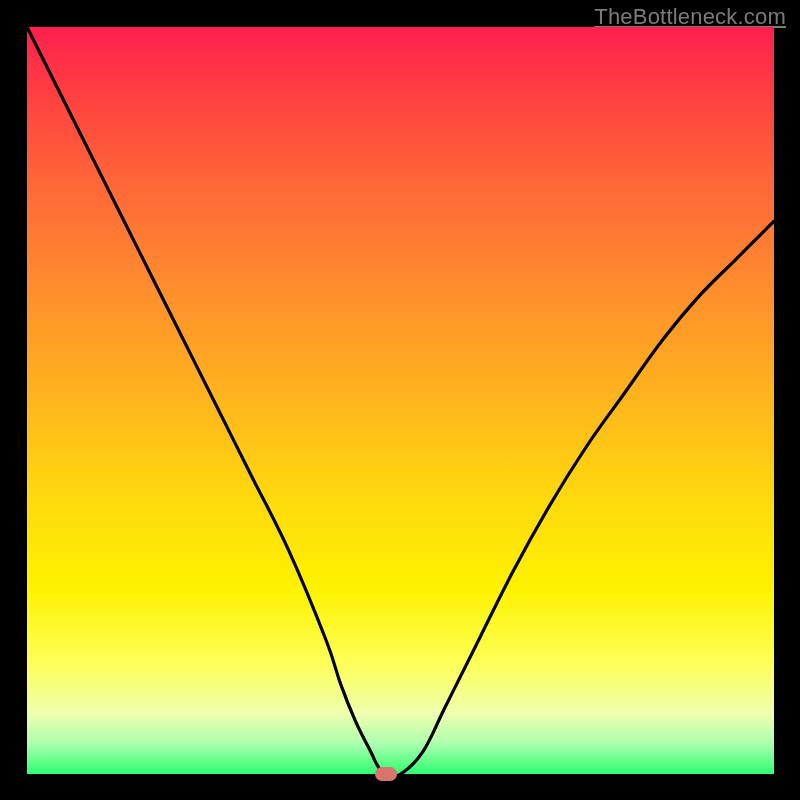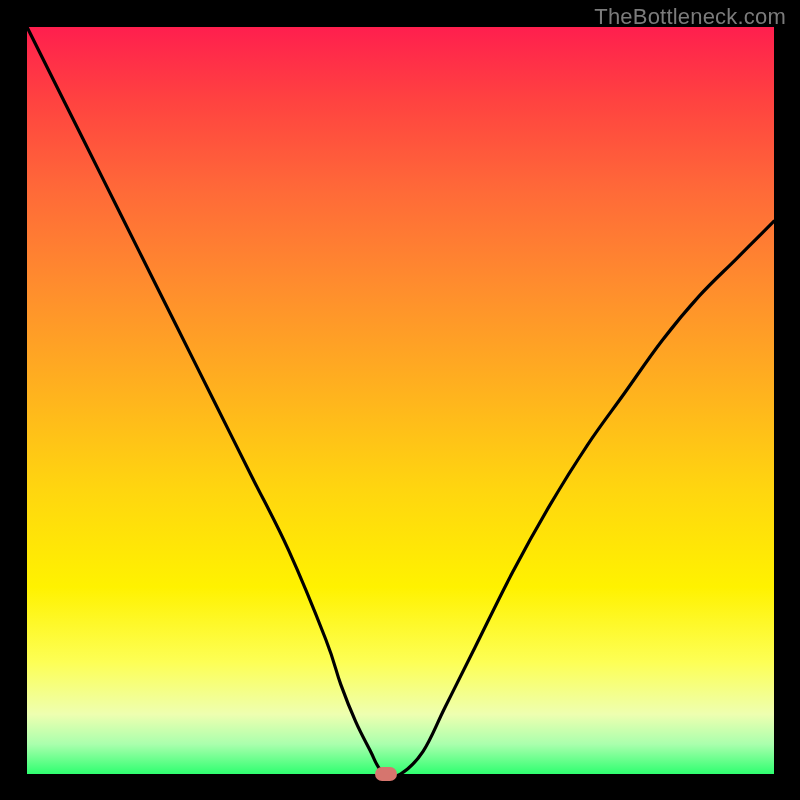--- a/index.html
+++ b/index.html
@@ -46,20 +46,21 @@
   }
   .watermark {
     position: absolute;
     top: 4px;
     right: 14px;
     color: #7b7b7b;
     font-size: 22px;
     font-weight: 500;
     letter-spacing: 0.2px;
     user-select: none;
+    text-decoration: underline;
   }
   svg.curve {
     position: absolute;
     left: 0;
     top: 0;
     width: 747px;
     height: 747px;
     overflow: visible;
   }
 </style>

